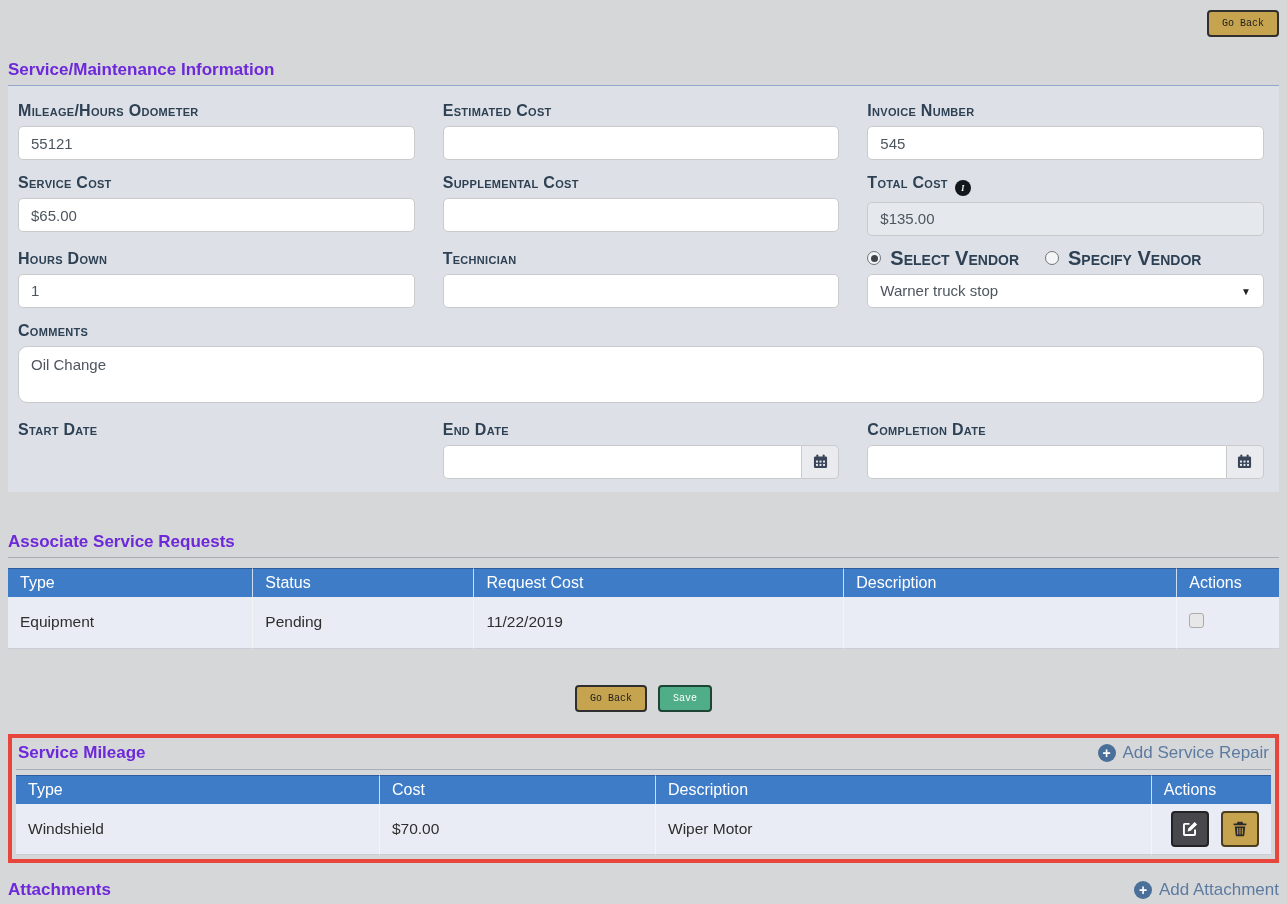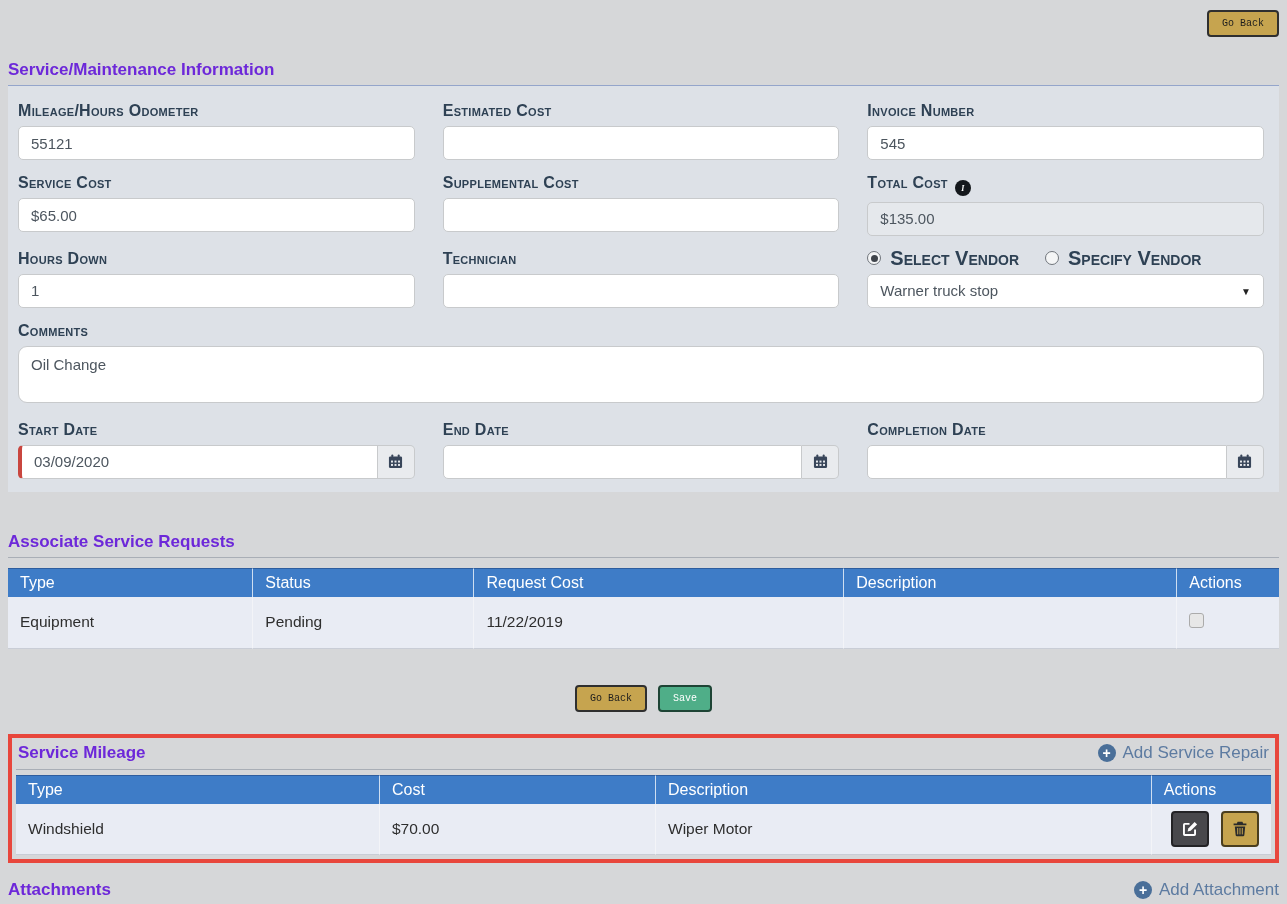--- a/index.html
+++ b/index.html
@@ -176,36 +176,20 @@
     </div>
 
     <div class="field">
       <label class="flabel">Comments</label>
       <textarea class="tarea" style="">Oil Change</textarea>
     </div>
 
     <div class="grid3">
       <div>
         <label class="flabel">Start Date</label>
-        <div class="igroup">
-          <input class="tinput invalid" value="03/09/2020" style="">
-          <span class="addon">
-            <svg width="15" height="15" viewBox="0 0 16 16">
-              <rect x="1" y="2.6" width="14" height="12.4" rx="1.5" fill="#39465a"></rect>
-              <rect x="3.6" y="0.4" width="2" height="4" rx="0.9" fill="#39465a"></rect>
-              <rect x="10.4" y="0.4" width="2" height="4" rx="0.9" fill="#39465a"></rect>
-              <rect x="3.2" y="7" width="2.1" height="2.1" fill="#e9ebee"></rect>
-              <rect x="6.95" y="7" width="2.1" height="2.1" fill="#e9ebee"></rect>
-              <rect x="10.7" y="7" width="2.1" height="2.1" fill="#e9ebee"></rect>
-              <rect x="3.2" y="10.6" width="2.1" height="2.1" fill="#e9ebee"></rect>
-              <rect x="6.95" y="10.6" width="2.1" height="2.1" fill="#e9ebee"></rect>
-              <rect x="10.7" y="10.6" width="2.1" height="2.1" fill="#e9ebee"></rect>
-            </svg>
-          </span>
-        </div>
       </div>
 
       <div>
         <label class="flabel">End Date</label>
         <div class="igroup">
           <input class="tinput" value="" style="">
           <span class="addon">
             <svg width="15" height="15" viewBox="0 0 16 16">
               <rect x="1" y="2.6" width="14" height="12.4" rx="1.5" fill="#39465a"></rect>
               <rect x="3.6" y="0.4" width="2" height="4" rx="0.9" fill="#39465a"></rect>

